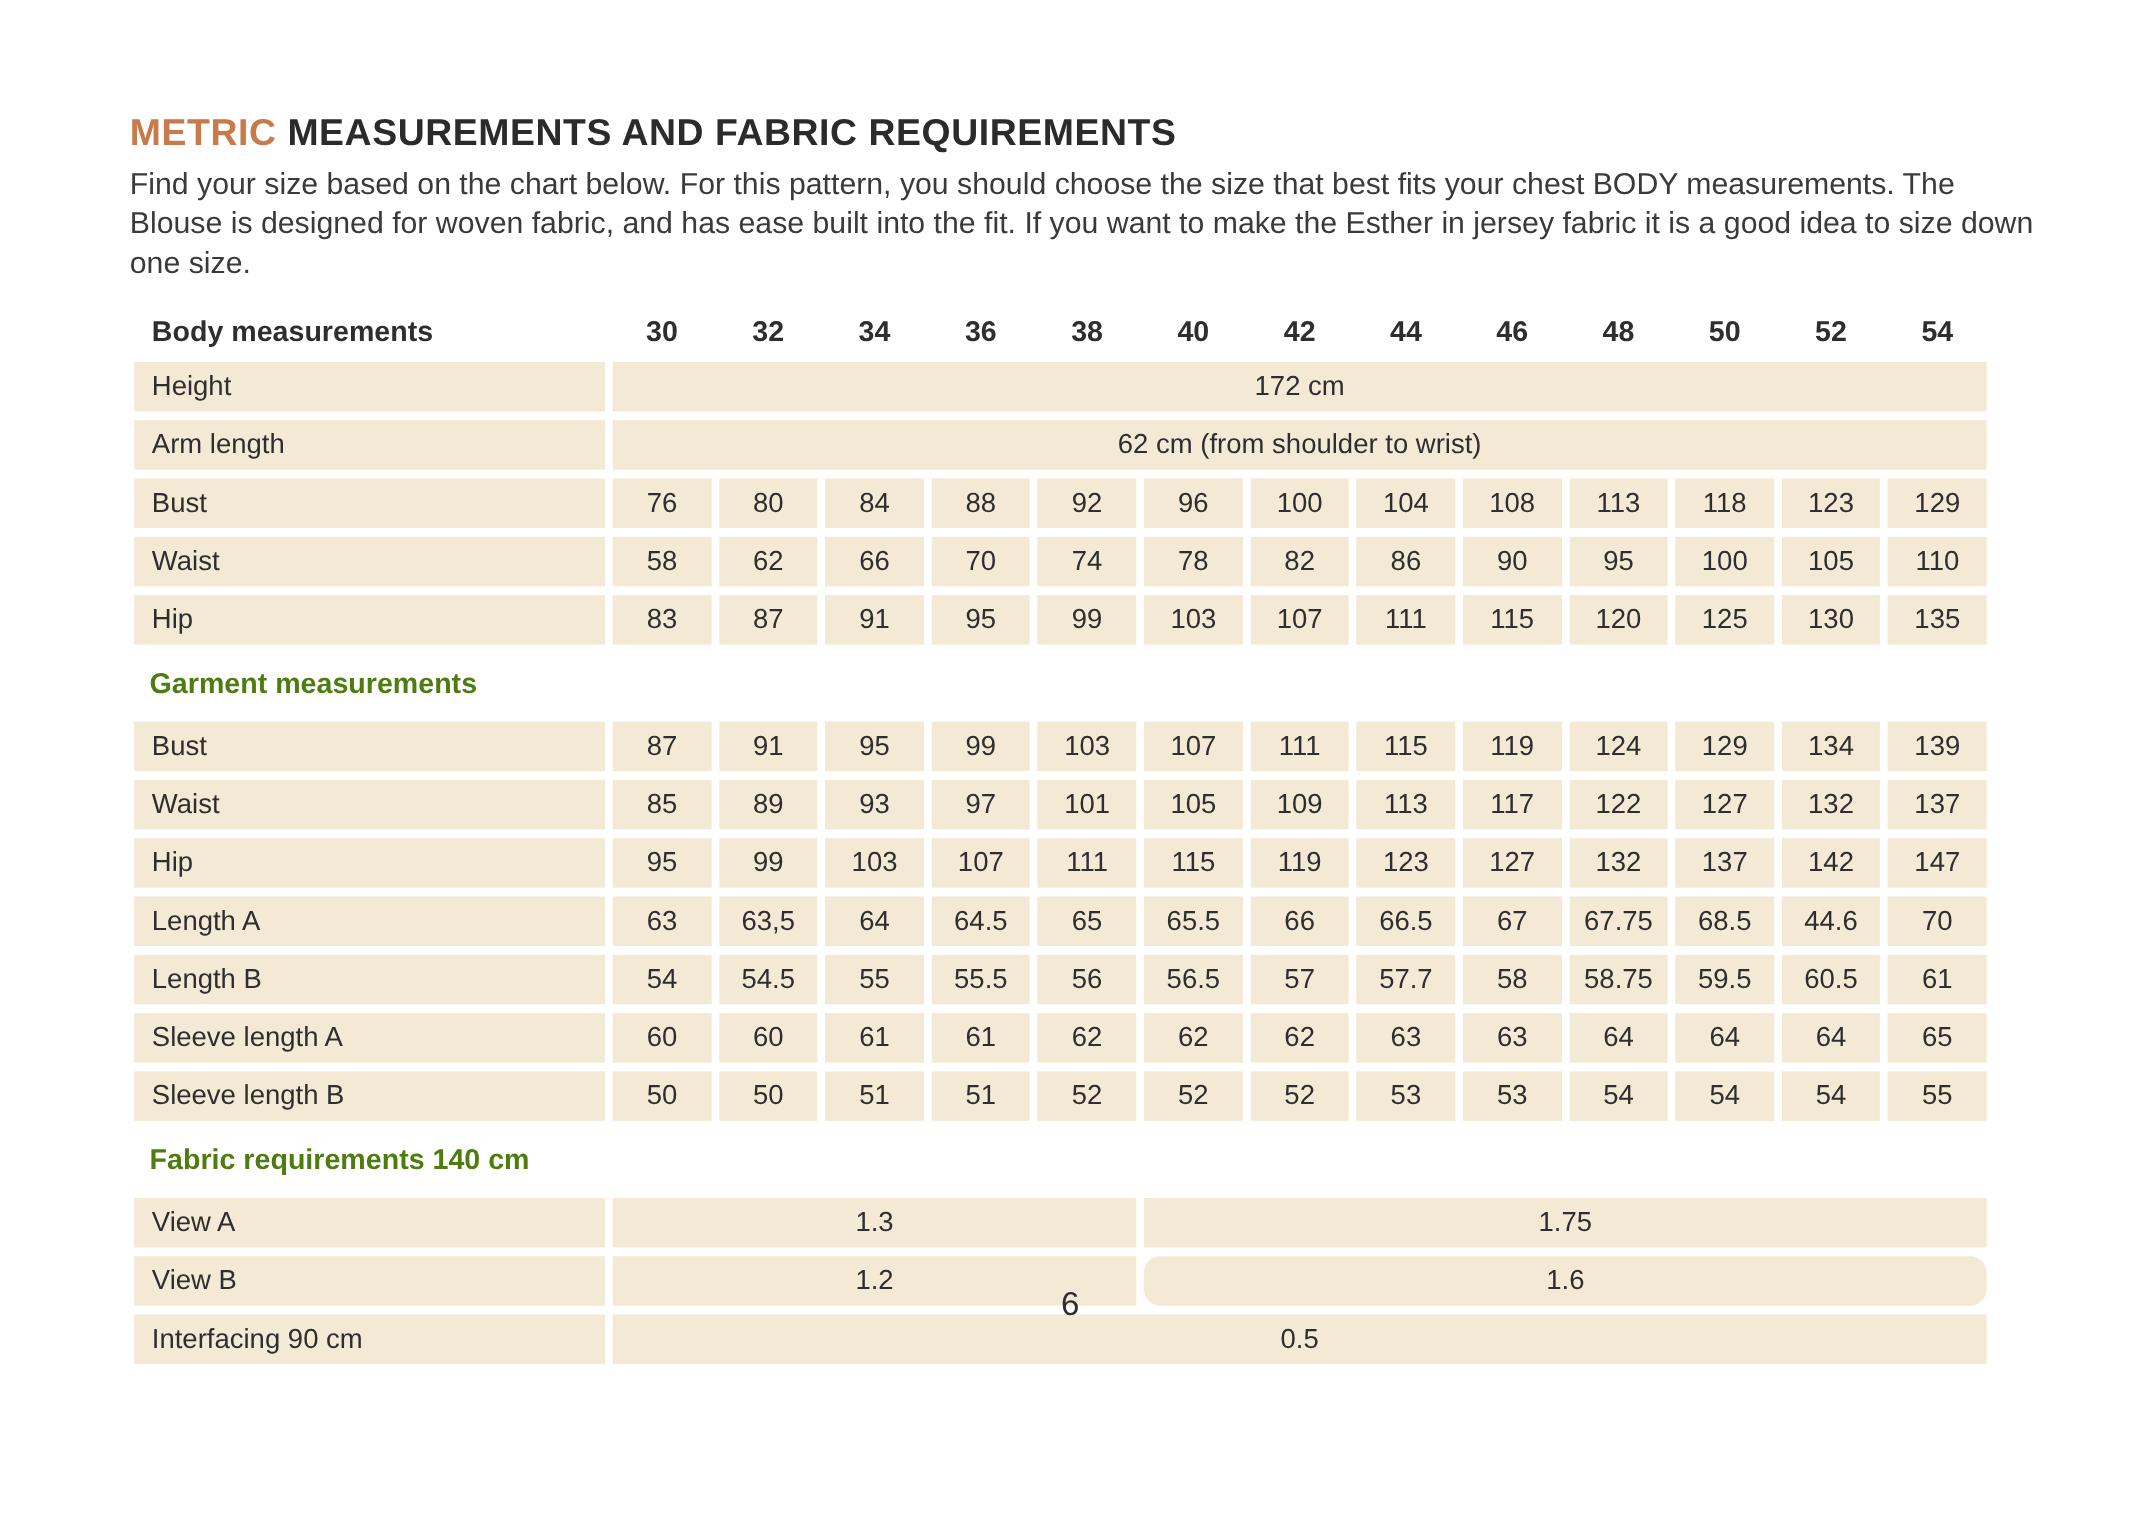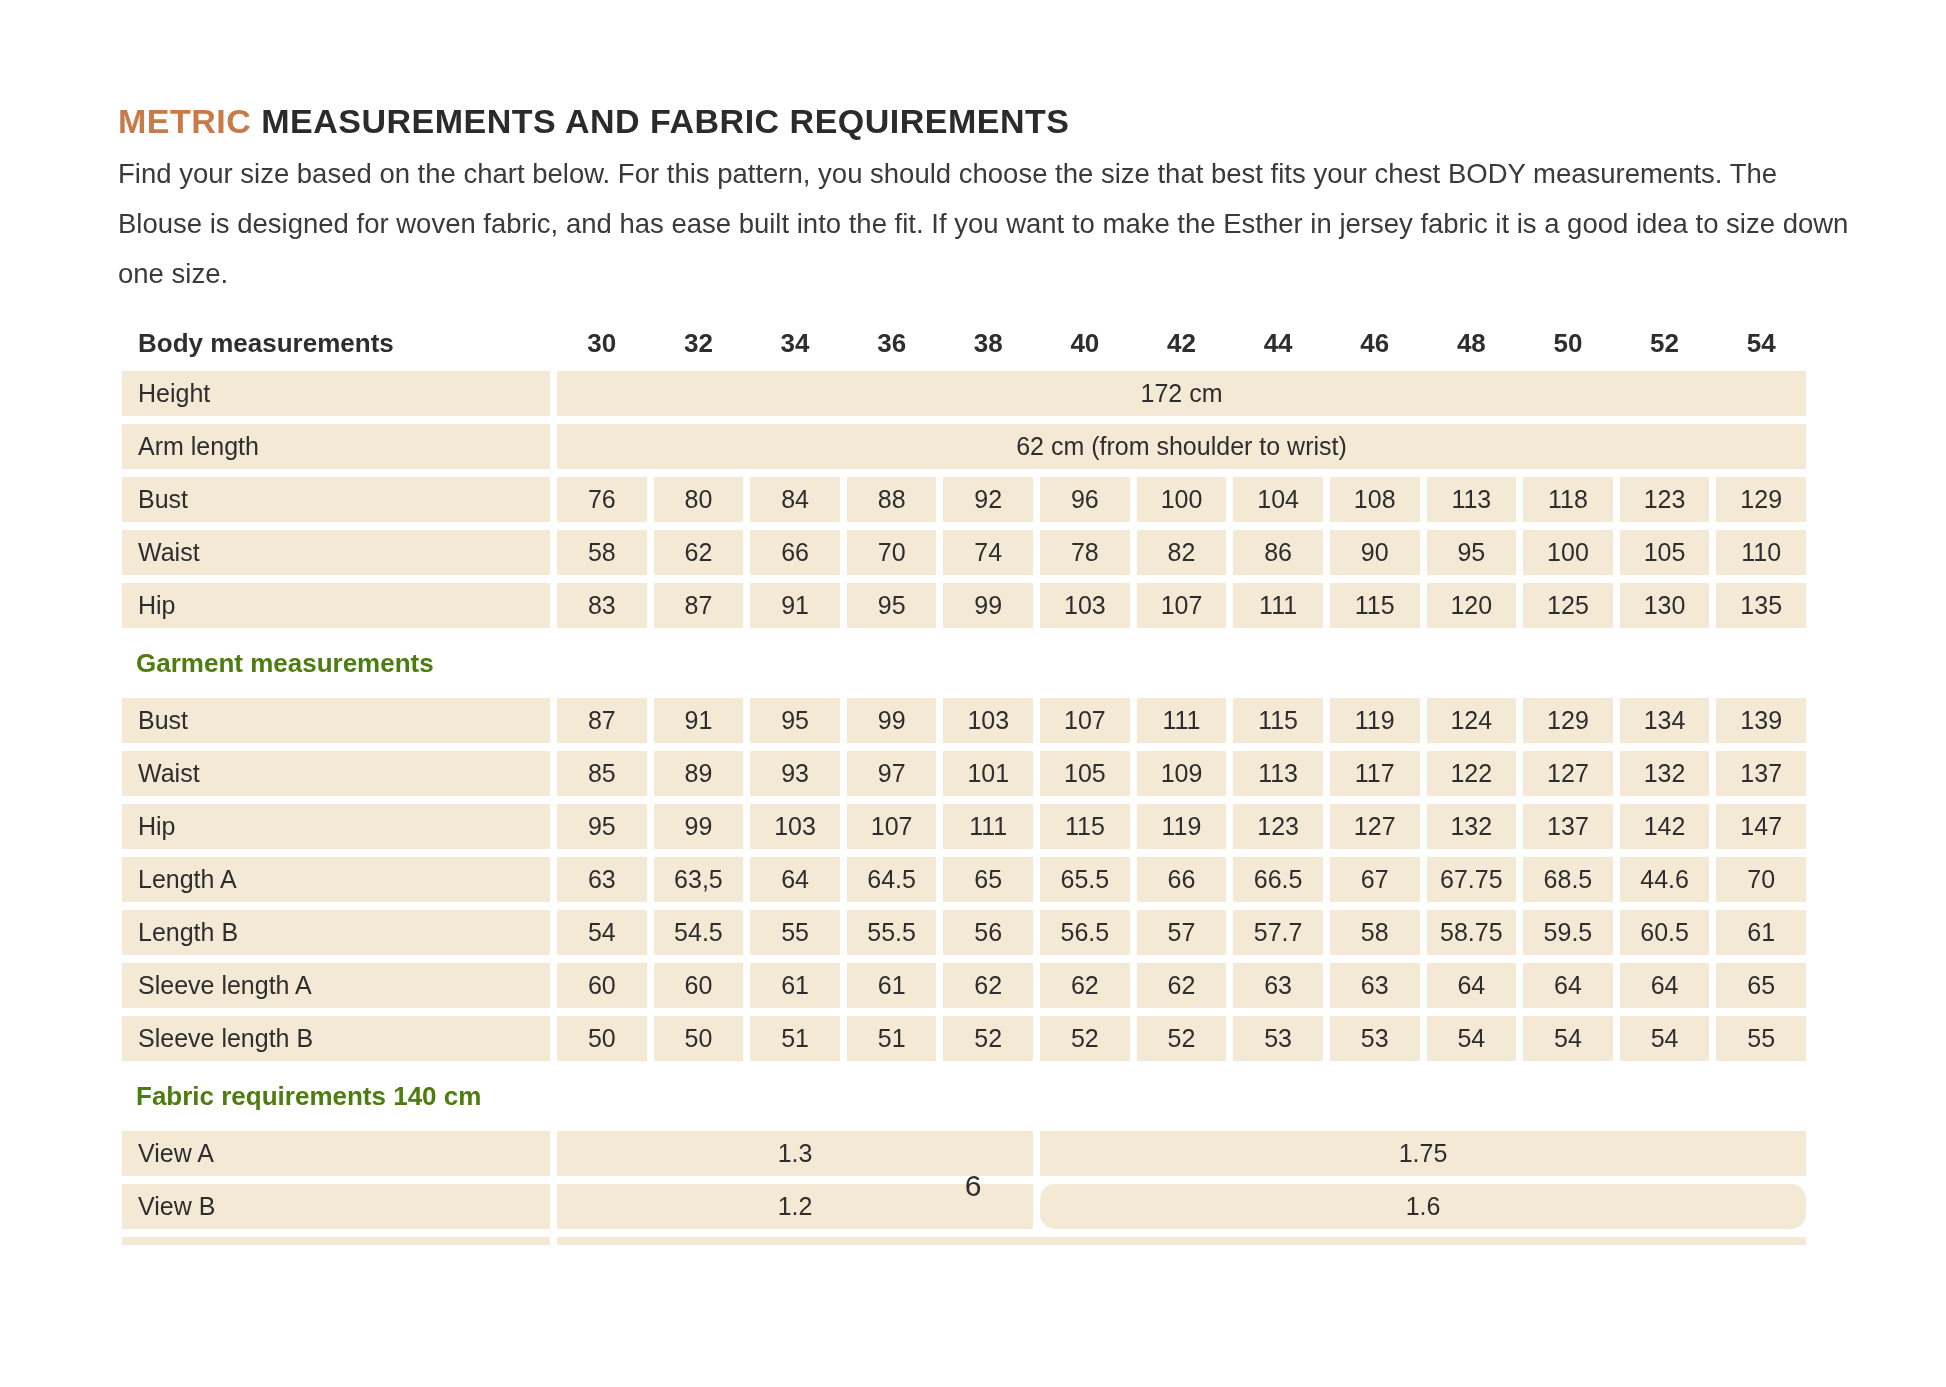--- a/index.html
+++ b/index.html
@@ -21,21 +21,21 @@
     font-size: 34px;
     font-weight: 700;
     letter-spacing: 0.5px;
     color: #2b2b2b;
   }
   .title .accent { color: #c77b4b; }
   .intro {
     margin: 8px 0 0 118px;
     width: 1745px;
     font-size: 27.5px;
-    line-height: 50px;
+    line-height: 36px;
     font-weight: 400;
     color: #3a3a3a;
   }
   .size-table {
     margin: 24px 0 0 122px;
     width: 1684px;
     display: grid;
     grid-template-columns: 428px repeat(13, 1fr);
     column-gap: 7px;
     row-gap: 8px;

